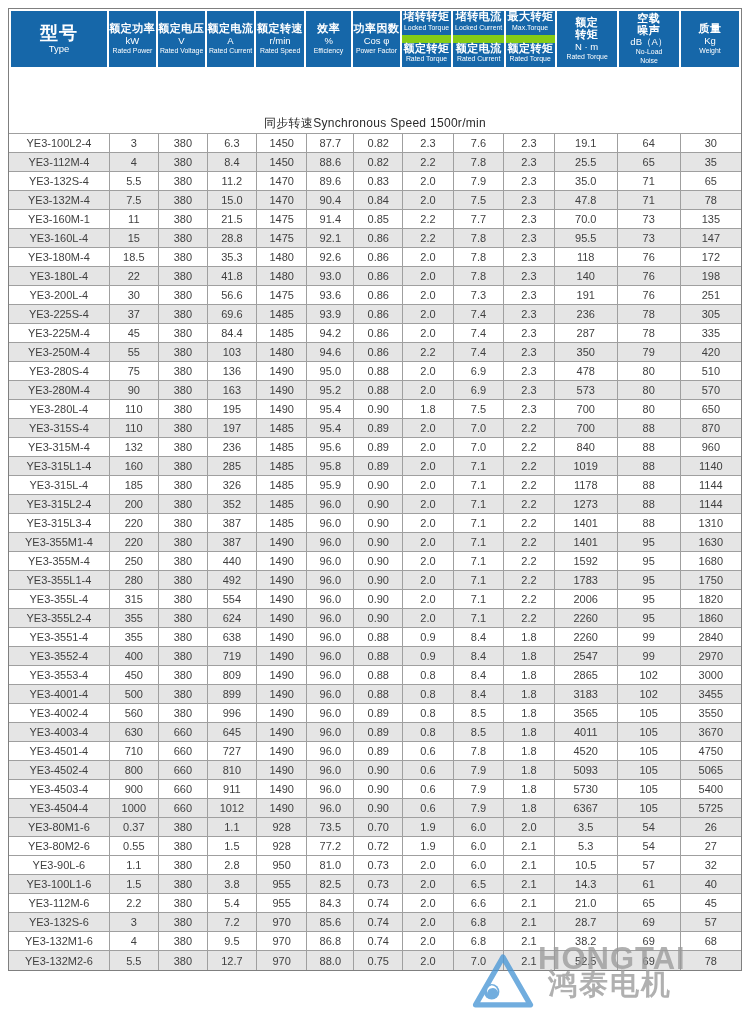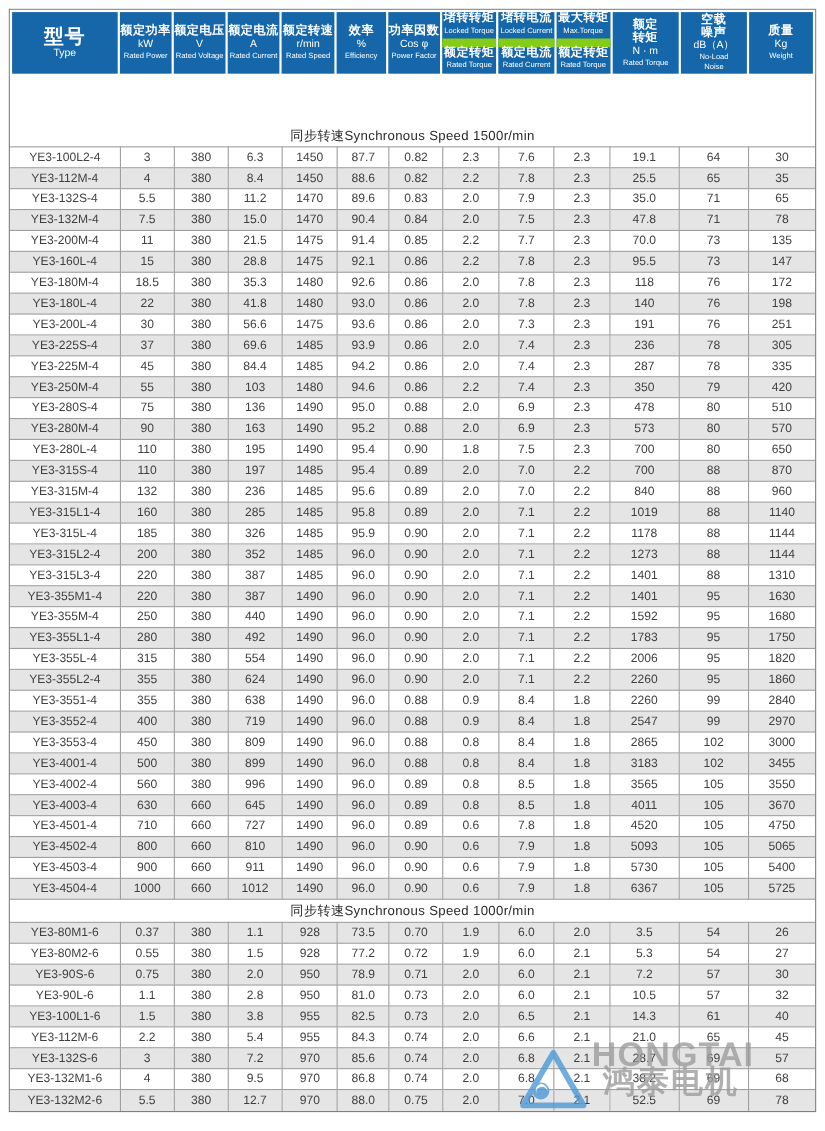--- a/index.html
+++ b/index.html
@@ -233,21 +233,21 @@
             <td>90.4</td>
             <td>0.84</td>
             <td>2.0</td>
             <td>7.5</td>
             <td>2.3</td>
             <td>47.8</td>
             <td>71</td>
             <td>78</td>
           </tr>
           <tr>
-            <td>YE3-200M-4</td>
+            <td>YE3-160M-1</td>
             <td>11</td>
             <td>380</td>
             <td>21.5</td>
             <td>1475</td>
             <td>91.4</td>
             <td>0.85</td>
             <td>2.2</td>
             <td>7.7</td>
             <td>2.3</td>
             <td>70.0</td>
@@ -711,23 +711,20 @@
             <td>1012</td>
             <td>1490</td>
             <td>96.0</td>
             <td>0.90</td>
             <td>0.6</td>
             <td>7.9</td>
             <td>1.8</td>
             <td>6367</td>
             <td>105</td>
             <td>5725</td>
-          </tr>
-          <tr class="section-row">
-            <td colspan="13">同步转速Synchronous Speed  1000r/min</td>
           </tr>
           <tr class="stripe">
             <td>YE3-80M1-6</td>
             <td>0.37</td>
             <td>380</td>
             <td>1.1</td>
             <td>928</td>
             <td>73.5</td>
             <td>0.70</td>
             <td>1.9</td>
@@ -744,35 +741,20 @@
             <td>1.5</td>
             <td>928</td>
             <td>77.2</td>
             <td>0.72</td>
             <td>1.9</td>
             <td>6.0</td>
             <td>2.1</td>
             <td>5.3</td>
             <td>54</td>
             <td>27</td>
-          </tr>
-          <tr class="stripe">
-            <td>YE3-90S-6</td>
-            <td>0.75</td>
-            <td>380</td>
-            <td>2.0</td>
-            <td>950</td>
-            <td>78.9</td>
-            <td>0.71</td>
-            <td>2.0</td>
-            <td>6.0</td>
-            <td>2.1</td>
-            <td>7.2</td>
-            <td>57</td>
-            <td>30</td>
           </tr>
           <tr>
             <td>YE3-90L-6</td>
             <td>1.1</td>
             <td>380</td>
             <td>2.8</td>
             <td>950</td>
             <td>81.0</td>
             <td>0.73</td>
             <td>2.0</td>

